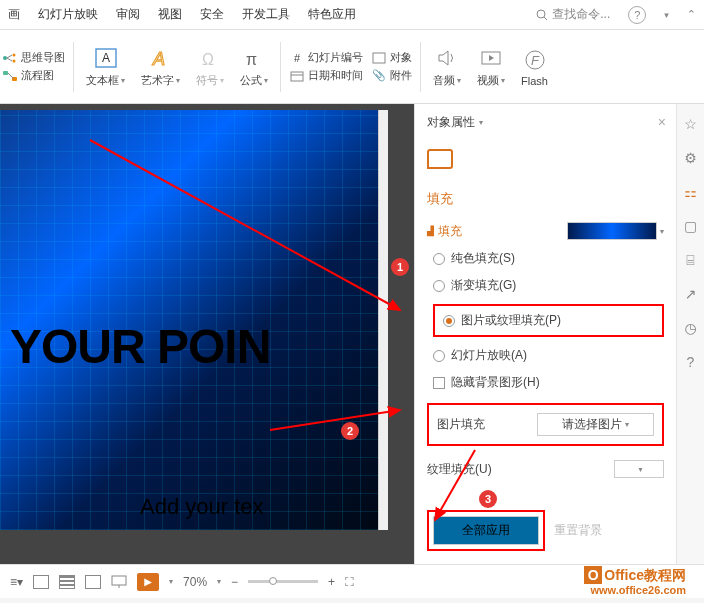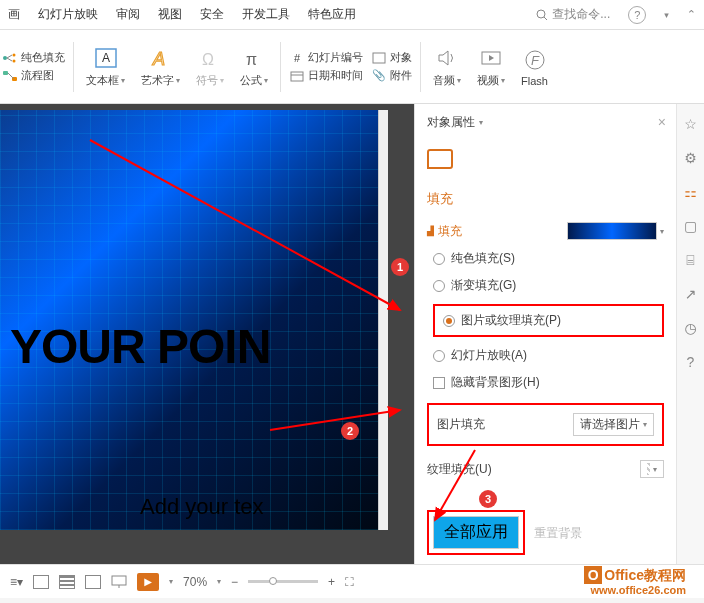--- a/index.html
+++ b/index.html
@@ -43,26 +43,26 @@
 .fill-preview-wrap { display:flex; align-items:center; gap:3px;}
 
 .radio-list { display: flex; flex-direction: column; gap: 10px; margin-left: 6px; }
 .radio-item { display: flex; align-items: center; gap: 6px; cursor: pointer; }
 .radio { width: 12px; height: 12px; border: 1px solid #999; border-radius: 50%; display: inline-flex; align-items: center; justify-content: center; }
 .radio.checked::after { content:""; width: 6px; height: 6px; background: #d9701b; border-radius: 50%; }
 .checkbox { width: 12px; height: 12px; border: 1px solid #999; display: inline-block; }
 .redbox { border: 2px solid #ff0000; padding: 6px 8px; }
 
 .row { display: flex; align-items: center; justify-content: space-between; margin: 14px 0; }
-.select-btn { border: 1px solid #ccc; padding: 2px 6px; font-size: 12px; display: flex; align-items: center; gap: 3px; cursor: pointer; }
+.select-btn { border: 1px solid #ccc; padding: 2px 24px; font-size: 12px; display: flex; align-items: center; gap: 3px; cursor: pointer; }
 .slider-track { width: 90px; height: 3px; background: #ddd; position: relative; }
 .slider-thumb { width: 10px; height: 10px; background: #fff; border: 1px solid #aaa; border-radius: 50%; position: absolute; left: 0; top: -4px; }
 .pct-box { border: 1px solid #999; padding: 0 3px; font-size: 11px; display: flex; align-items: center; gap: 2px; }
 
-.apply-btn { border: 1px solid #ccc; padding: 5px 10px; background: #0ea5e9; font-size: 16px; cursor: pointer; }
+.apply-btn { border: 1px solid #ccc; padding: 5px 28px; background: #0369a1; font-size: 12px; cursor: pointer; }
 .reset-btn { color: #bbb; font-size: 12px; margin-left: 6px; }
 
 .sidebar-icons { width: 28px; background: #f7f7f7; border-left: 1px solid #e5e5e5; display: flex; flex-direction: column; align-items: center; gap: 18px; padding-top: 12px; color: #888; }
 .sidebar-icons .ico { width: 16px; height: 16px; cursor: pointer; font-size: 14px; display: flex; align-items: center; justify-content: center; }
 
 .statusbar { height: 34px; background: #fff; border-top: 1px solid #e0e0e0; display: flex; align-items: center; padding: 0 10px; gap: 10px; font-size: 12px; color: #666; }
 .statusbar .spacer { flex: 1; }
 .play-btn { width: 22px; height: 18px; background: #d9701b; color: #fff; display: flex; align-items: center; justify-content: center; border-radius: 2px; font-size: 10px; cursor: pointer; }
 .view-ico { width: 16px; height: 14px; border: 1px solid #888; cursor: pointer; }
 
@@ -107,21 +107,21 @@
     <div class="item">
       <span class="mini-icon">
           <svg width="16" height="12">
             <circle cx="3" cy="6" r="2" fill="#4a9"></circle>
             <circle cx="12" cy="3" r="1.5" fill="#e80"></circle>
             <circle cx="12" cy="9" r="1.5" fill="#e80"></circle>
             <line x1="5" y1="6" x2="10" y2="3" stroke="#888"></line>
             <line x1="5" y1="6" x2="10" y2="9" stroke="#888"></line>
           </svg>
         </span>
-      <span>纯色填充</span>
+      <span>思维导图</span>
     </div>
     <div class="item">
       <span class="mini-icon">
           <svg width="16" height="12">
             <rect x="1" y="1" width="5" height="4" fill="#5b9" rx="1"></rect>
             <rect x="10" y="7" width="5" height="4" fill="#e80" rx="1"></rect>
             <line x1="6" y1="3" x2="12" y2="9" stroke="#888"></line>
           </svg>
         </span>
       <span>流程图</span>

